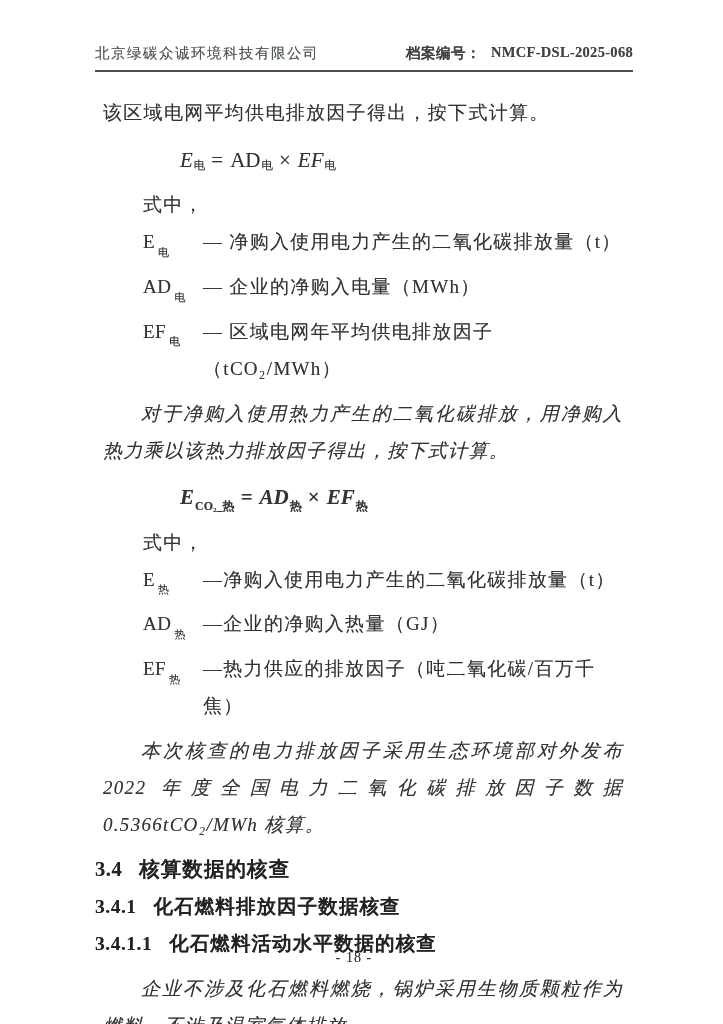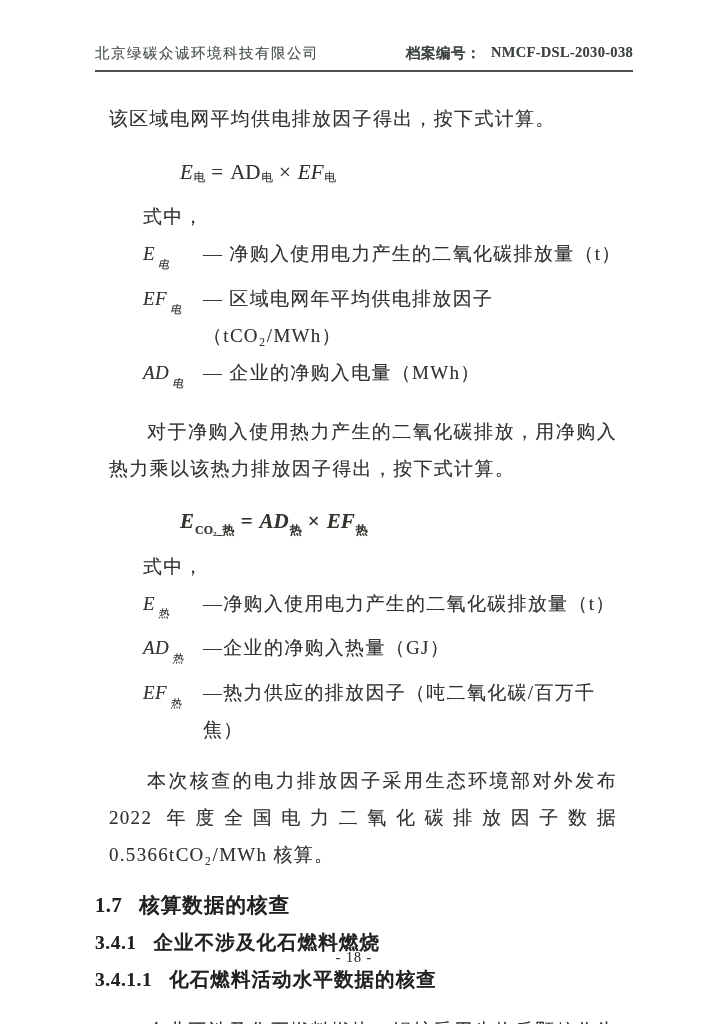--- a/index.html
+++ b/index.html
@@ -30,27 +30,27 @@
     position: absolute;
     top: 70px; left: 95px; right: 90px;
     border-top: 2px solid #4e4e4c;
   }
   
   .content {
     position: absolute;
     top: 86px; left: 95px; right: 92px;
   }
   .para {
-    margin: 14px;
+    margin: 8px;
     font-size: 19px;
     line-height: 37px;
     letter-spacing: 1.3px;
     text-align: justify;
   }
-  .indent { text-indent: 2em; }
+  .indent { text-indent: 2em; font-style: italic; }
   .formula {
     margin: 5px 0 5px 85px;
     height: 42px;
     display: flex;
     align-items: center;
     font-size: 21px;
     letter-spacing: 0;
     color: #35342f;
   }
   .formula .it { font-style: italic; }
@@ -72,21 +72,21 @@
     padding-left: 48px;
     letter-spacing: 1.3px;
   }
   .def-row {
     display: flex;
     align-items: baseline;
     font-size: 19px;
     line-height: 37px;
     padding-left: 48px;
   }
-  .def-term { min-width: 60px; letter-spacing: 0.5px; font-style: italic; }
+  .def-term { min-width: 60px; letter-spacing: 0.5px; }
   .def-term sub { font-size: 11px; position: relative; top: 3px; left: 3px; }
   .def-desc { letter-spacing: 1.3px; }
   .heading {
     margin: 0;
     font-size: 19.5px;
     font-weight: bold;
     color: #222220;
     line-height: 37px;
     letter-spacing: 1.1px;
     display: flex;
@@ -105,21 +105,21 @@
 </style>
 </head>
 <body>
 
 <div class="page">
 
   <div class="header">
     <span class="company">北京绿碳众诚环境科技有限公司</span>
     <span class="archive">
       <span>档案编号：</span>
-      <span class="archive-no">NMCF-DSL-2030-038</span>
+      <span class="archive-no">NMCF-DSL-2025-068</span>
     </span>
   </div>
   <div class="header-rule"></div>
 
   <div class="content">
 
     <p class="para">该区域电网平均供电排放因子得出，按下式计算。</p>
 
     <div class="formula">
       <span class="it">E</span>
@@ -132,26 +132,26 @@
         <sub>电</sub>
     </div>
 
     <div class="where">式中，</div>
 
     <div class="def-row">
       <span class="def-term"><span>E</span><sub>电</sub></span>
       <span class="def-desc">—  净购入使用电力产生的二氧化碳排放量（t）</span>
     </div>
     <div class="def-row">
+      <span class="def-term"><span>AD</span><sub>电</sub></span>
+      <span class="def-desc">—  企业的净购入电量（MWh）</span>
+    </div>
+    <div class="def-row">
       <span class="def-term"><span>EF</span><sub>电</sub></span>
       <span class="def-desc">—  区域电网年平均供电排放因子（tCO₂/MWh）</span>
-    </div>
-    <div class="def-row">
-      <span class="def-term"><span>AD</span><sub>电</sub></span>
-      <span class="def-desc">—  企业的净购入电量（MWh）</span>
     </div>
 
     <p class="para indent">对于净购入使用热力产生的二氧化碳排放，用净购入热力乘以该热力排放因子得出，按下式计算。</p>
 
     <div class="formula bold-math">
       <span class="it">E</span>
         <sub>CO₂_热</sub>
       <span class="op">=</span>
       <span class="it">AD</span>
         <sub>热</sub>
@@ -171,27 +171,27 @@
       <span class="def-desc">—企业的净购入热量（GJ）</span>
     </div>
     <div class="def-row">
       <span class="def-term"><span>EF</span><sub>热</sub></span>
       <span class="def-desc">—热力供应的排放因子（吨二氧化碳/百万千焦）</span>
     </div>
 
     <p class="para indent">本次核查的电力排放因子采用生态环境部对外发布 2022 年度全国电力二氧化碳排放因子数据 0.5366tCO₂/MWh 核算。</p>
 
     <h2 class="heading heading-l2">
-      <span class="h-num">1.7</span>
+      <span class="h-num">3.4</span>
       <span class="h-title">核算数据的核查</span>
     </h2>
 
     <h3 class="heading">
       <span class="h-num">3.4.1</span>
-      <span class="h-title">企业不涉及化石燃料燃烧</span>
+      <span class="h-title">化石燃料排放因子数据核查</span>
     </h3>
 
     <h4 class="heading">
       <span class="h-num">3.4.1.1</span>
       <span class="h-title">化石燃料活动水平数据的核查</span>
     </h4>
 
     <p class="para indent">企业不涉及化石燃料燃烧，锅炉采用生物质颗粒作为燃料，不涉及温室气体排放。</p>
 
     <h4 class="heading">

